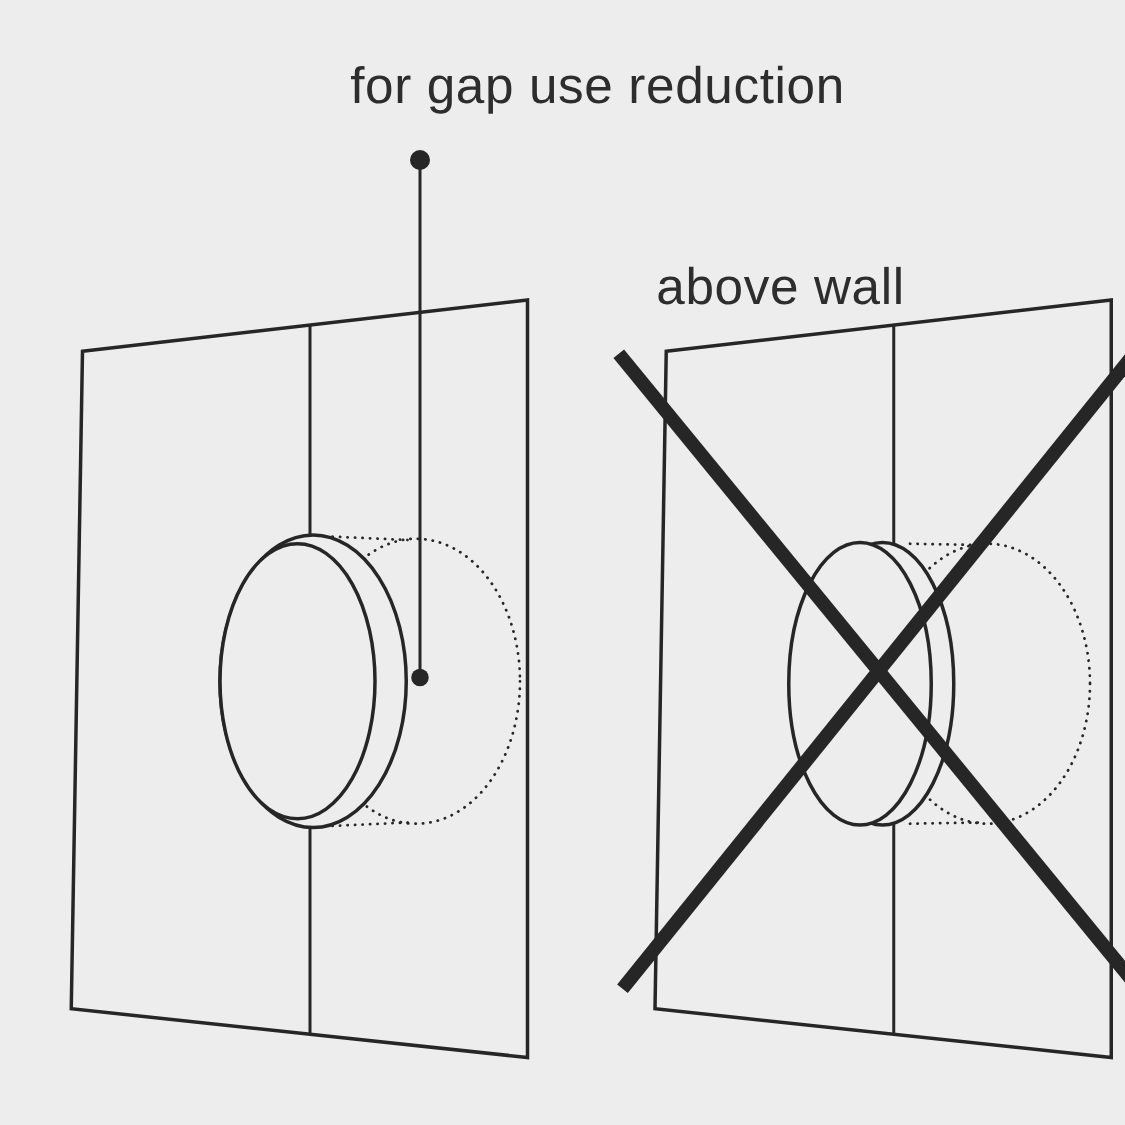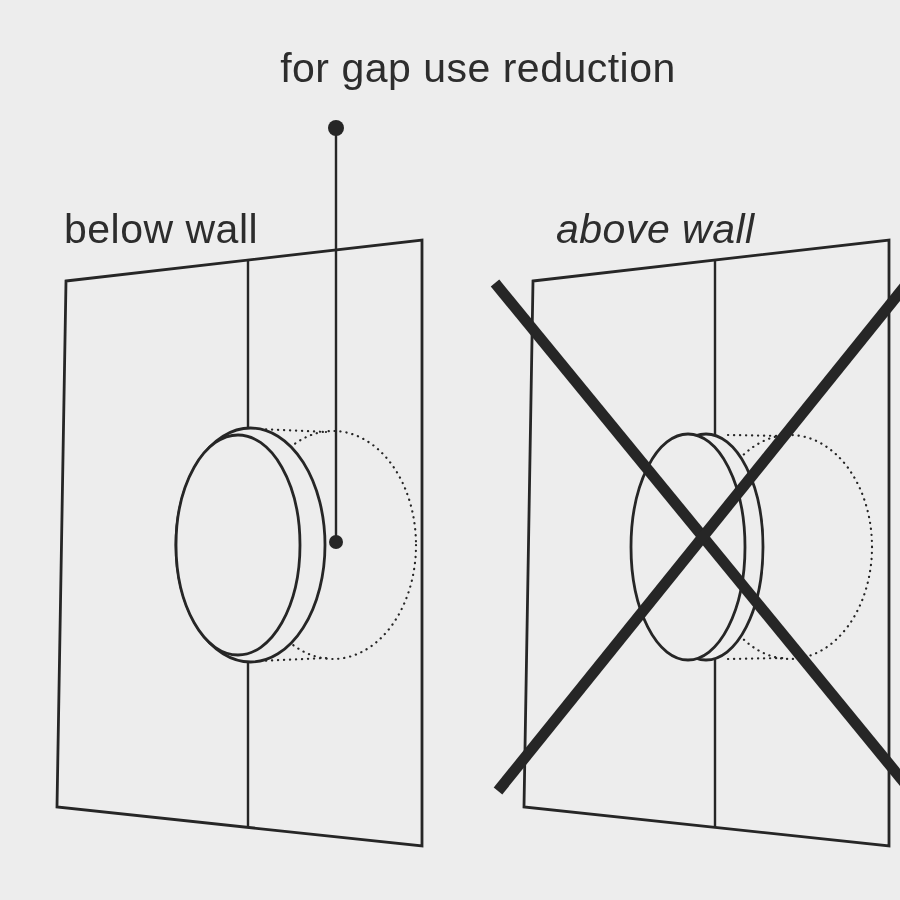--- a/index.html
+++ b/index.html
@@ -21,39 +21,38 @@
     font-size:41px;
     line-height:48px;
     font-weight:500;
     letter-spacing:0.5px;
     color:var(--text);
     white-space:nowrap;
   }
   .title{top:44px;left:0;width:900px;text-align:center;}
   .bullet-text{top:106px;left:334px;}
   .label-left{top:205px;left:36px;}
-  .label-right{top:205px;left:528px;font-style:italic;}
+  .label-right{top:205px;left:497px;}
   svg{position:absolute;top:0;left:0;color:var(--line);}
   .stroke{fill:none;stroke:currentColor;stroke-width:2.8;}
   .thin{stroke-width:2.4;}
   .bgfill{fill:var(--background);stroke:currentColor;stroke-width:2.8;}
   .dotted{
     fill:none;stroke:currentColor;stroke-width:2.2;
     stroke-dasharray:0.2 5.8;stroke-linecap:round;
   }
   .dot{fill:currentColor;stroke:none;}
   .cross{fill:none;stroke:currentColor;stroke-width:11;}
 </style>
 </head>
 <body>
 
 <div class="canvas">
 
   <div class="txt title">for gap use reduction</div>
-  <div class="txt label-left">below wall</div>
   <div class="txt label-right">above wall</div>
 
   <svg width="900" height="900" viewBox="0 0 900 900">
 
     <g>
       <path class="stroke" d="M 38 281 L 394 240 L 394 846 L 29 807 Z"></path>
       <line class="stroke thin" x1="220" y1="260" x2="220" y2="827"></line>
 
       <line class="dotted" x1="232" y1="429" x2="298" y2="432"></line>
       <line class="dotted" x1="232" y1="661" x2="298" y2="658"></line>

